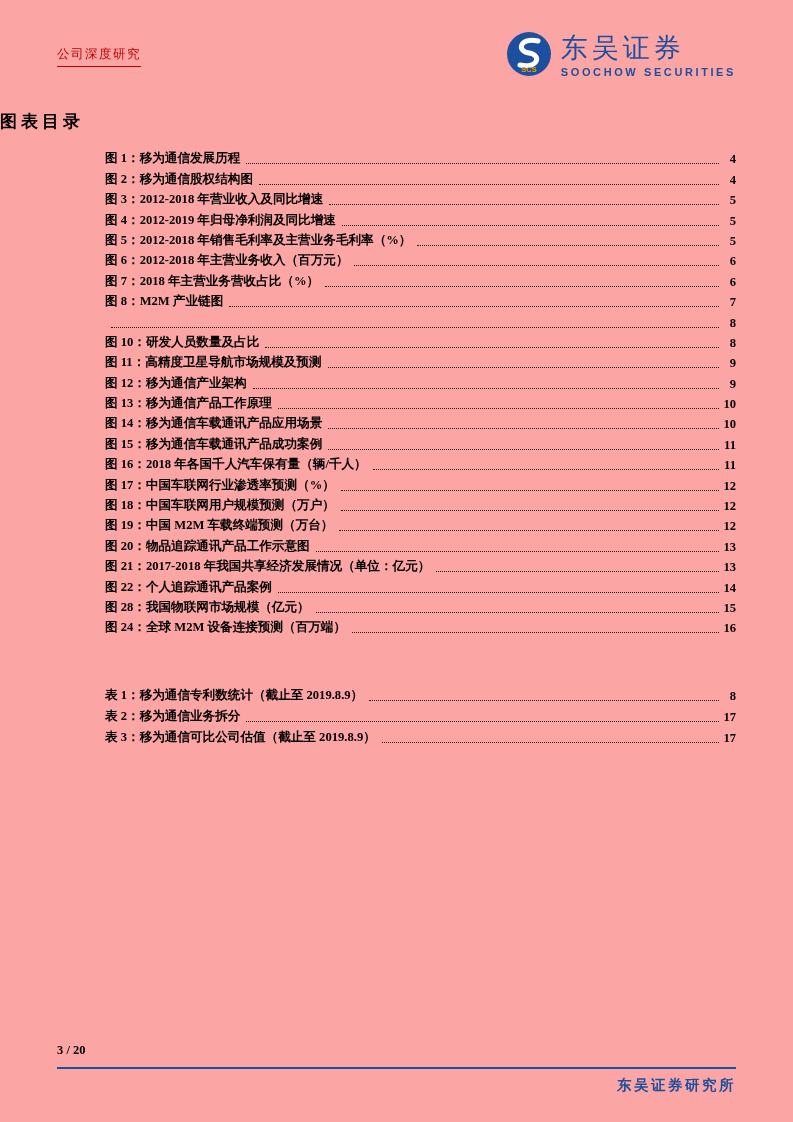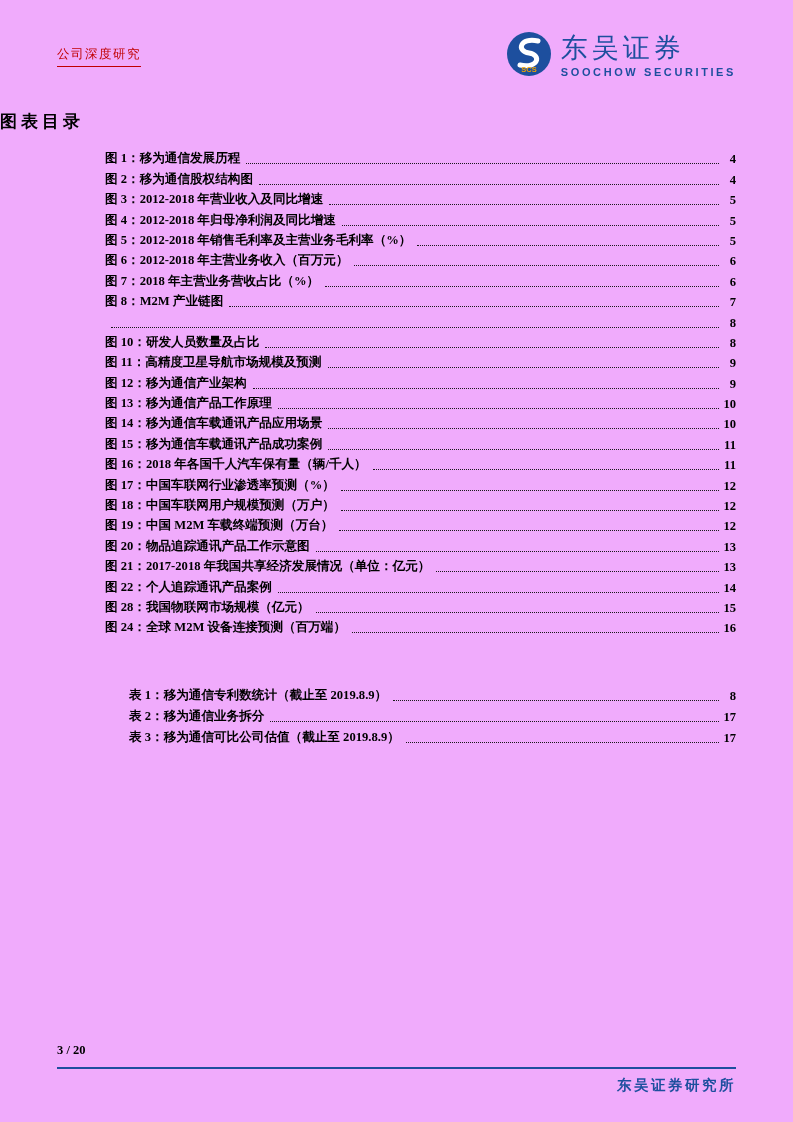--- a/index.html
+++ b/index.html
@@ -1,19 +1,19 @@
 <!DOCTYPE html>
 <html style="--blue: #1d4f9e; --red: #c00000;"><head>
 <meta charset="utf-8">
 <style>
   :root { --blue: #1d4f9e; --red: #c00000; --ink: #111; }
   * { margin: 0; padding: 0; box-sizing: border-box; }
   body { background: #888; font-family: "Liberation Serif", serif; }
   .page {
-    width: 793px; height: 1122px; background: #f0abfc; position: relative;
+    width: 793px; height: 1122px; background: #fca5a5; position: relative;
     margin: 0 auto; overflow: hidden;
   }
   
   .header {
     display: flex; justify-content: space-between; align-items: center;
     padding: 28px 57px 0 57px; height: 84px;
   }
   .category {
     font-size: 12.5px; color: var(--red); letter-spacing: 1.5px;
     border-bottom: 1px solid var(--red); padding-bottom: 3px; font-weight: normal;
@@ -30,21 +30,21 @@
     font-family: "Liberation Sans", sans-serif;
   }
   
   .toc-title {
     text-align: left; font-size: 17px; font-weight: bold; color: #000;
     letter-spacing: 4px; margin-top: 26px;
   }
   
   .toc { padding: 0 57px; }
   .toc-figures { margin-top: 14px; }
-  .toc-tables { margin-top: 46px; margin-left: 24px; }
+  .toc-tables { margin-top: 46px; }
   .toc-row {
     display: flex; align-items: flex-end; height: 20.4px;
     font-size: 12.6px; font-weight: bold; color: #000; cursor: pointer; padding-left: 48px;
   }
   .toc-tables .toc-row { height: 21.3px; }
   .toc-label { white-space: nowrap; }
   .toc-dots {
     flex: 1 1 auto; border-bottom: 1.7px dotted #1a1a1a;
     margin: 0 3px 3px 6px; min-width: 20px;
   }
@@ -96,21 +96,21 @@
     <span class="toc-page">4</span>
   </div>
 
   <div class="toc-row">
     <span class="toc-label">图 3：2012-2018 年营业收入及同比增速</span>
     <span class="toc-dots"></span>
     <span class="toc-page">5</span>
   </div>
 
   <div class="toc-row">
-    <span class="toc-label">图 4：2012-2018 年归母净利润及同比增速</span>
+    <span class="toc-label">图 4：2012-2019 年归母净利润及同比增速</span>
     <span class="toc-dots"></span>
     <span class="toc-page">5</span>
   </div>
 
   <div class="toc-row">
     <span class="toc-label">图 5：2012-2018 年销售毛利率及主营业务毛利率（%）</span>
     <span class="toc-dots"></span>
     <span class="toc-page">5</span>
   </div>
 

